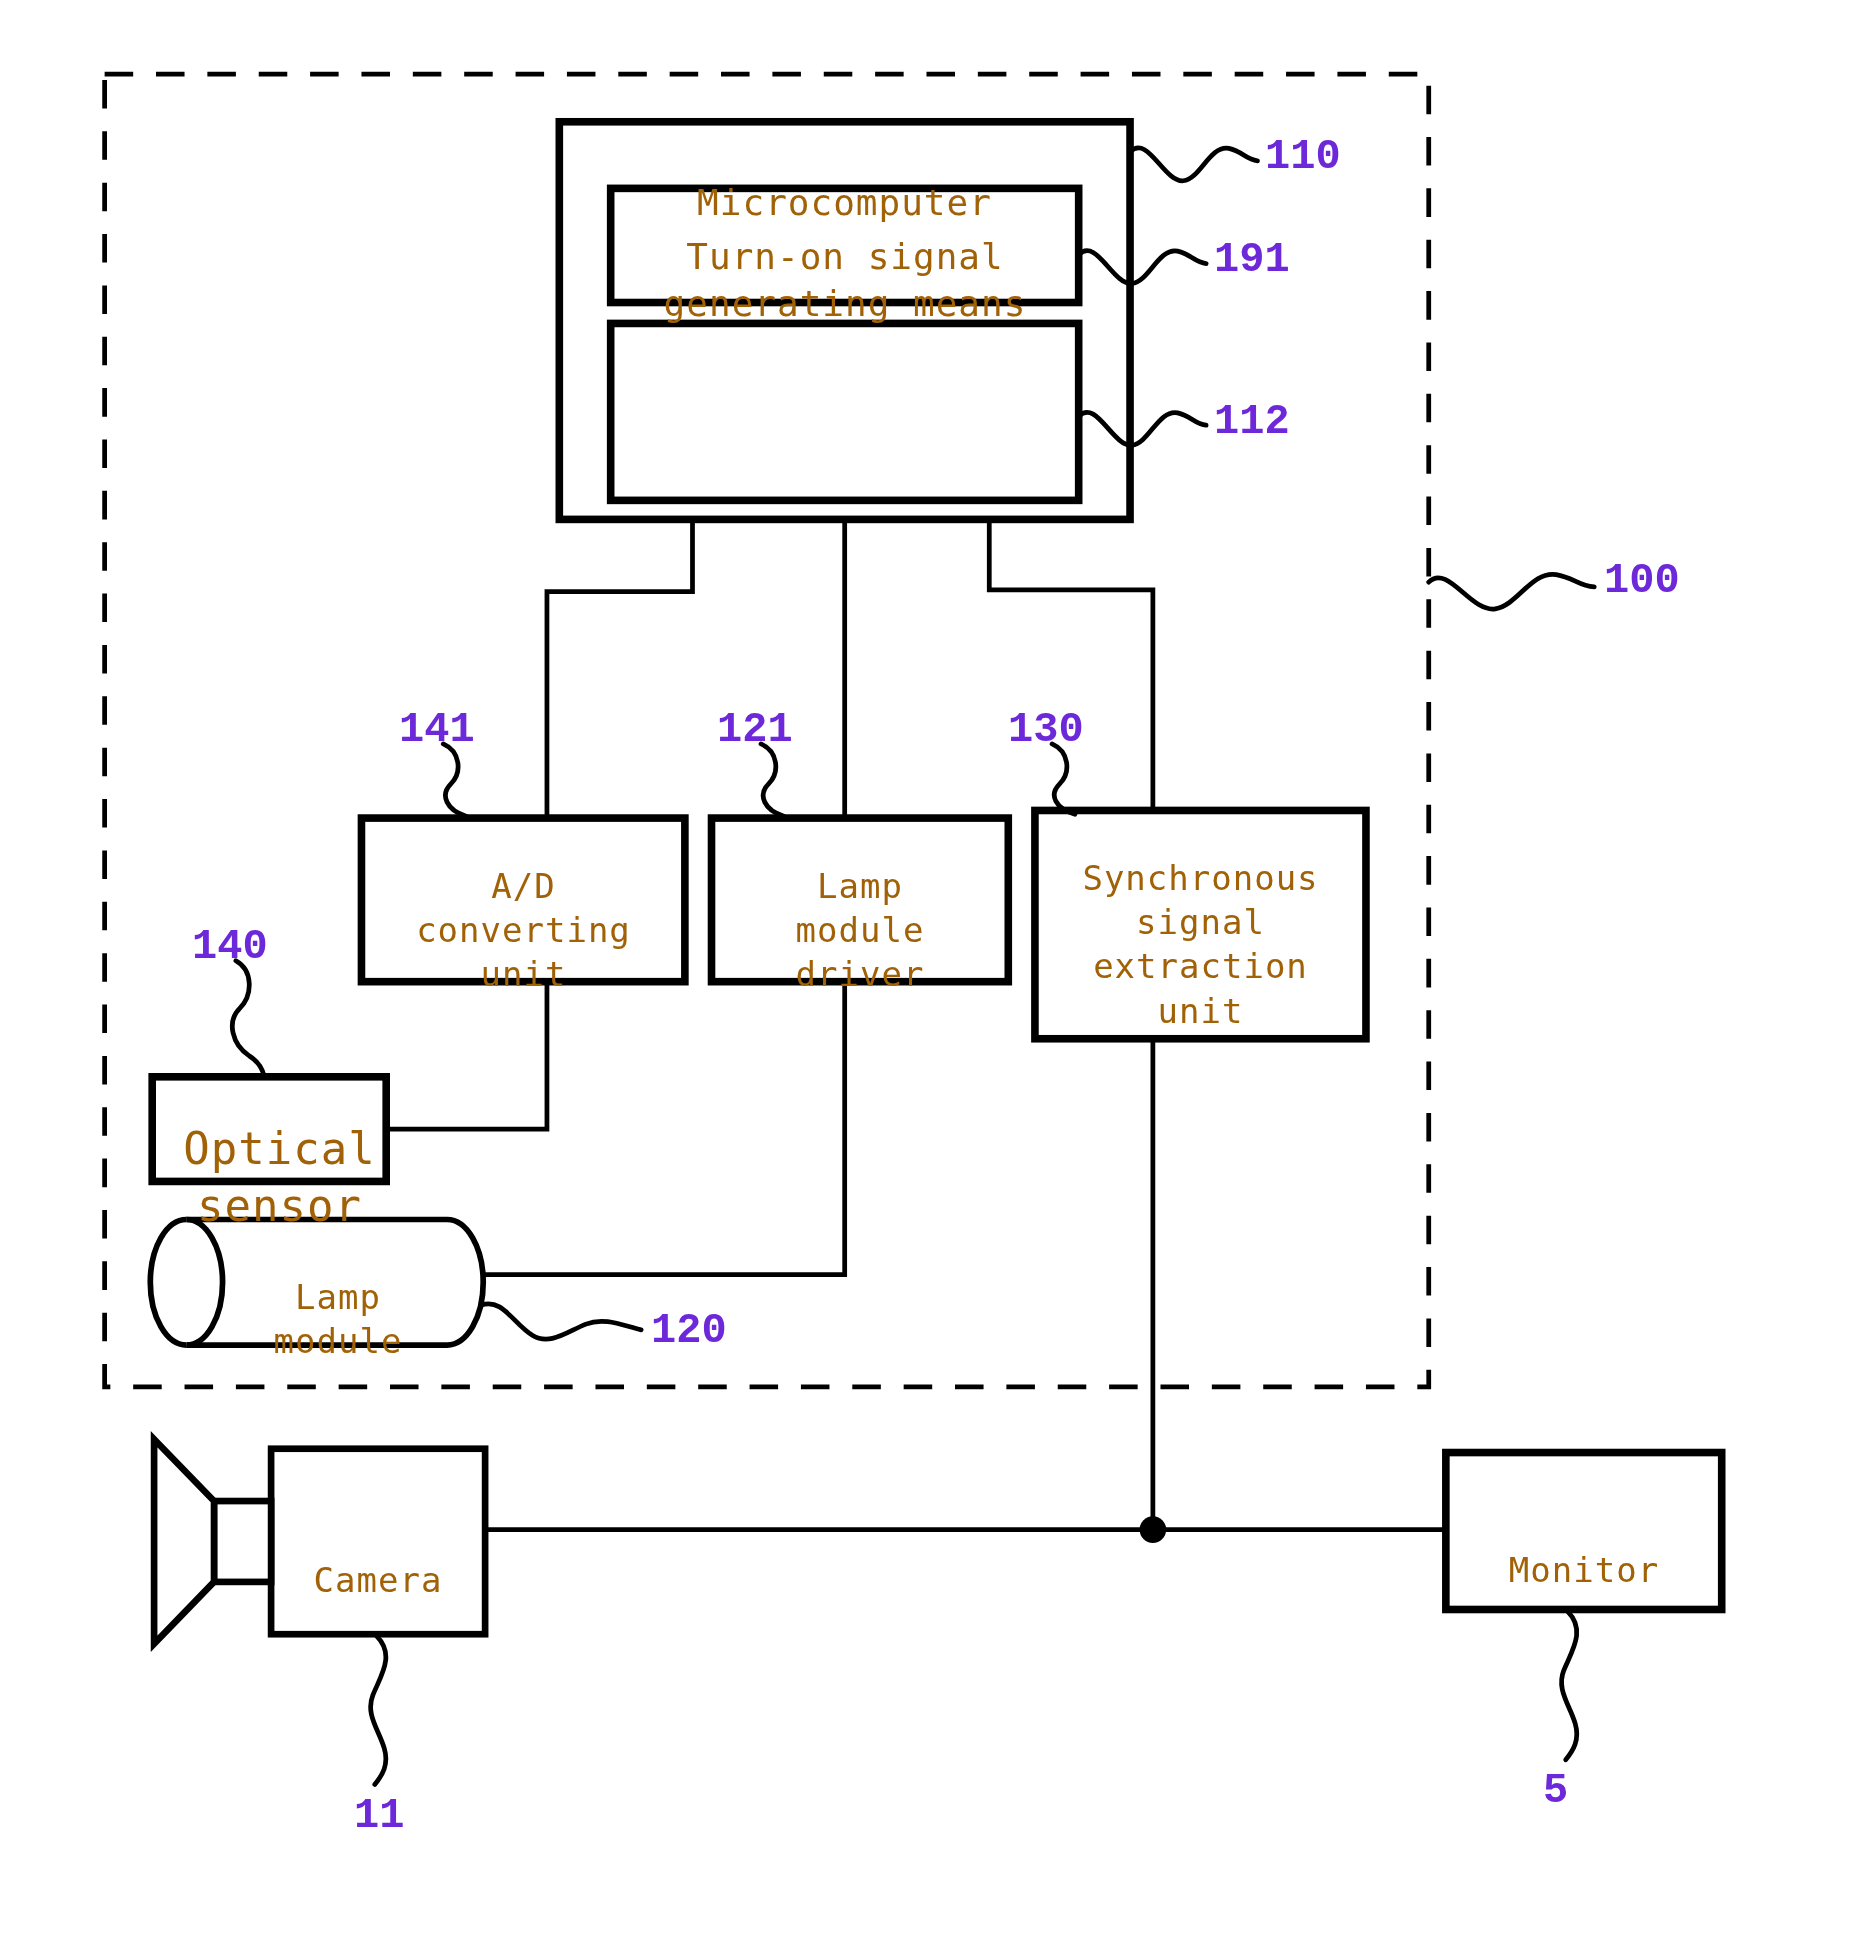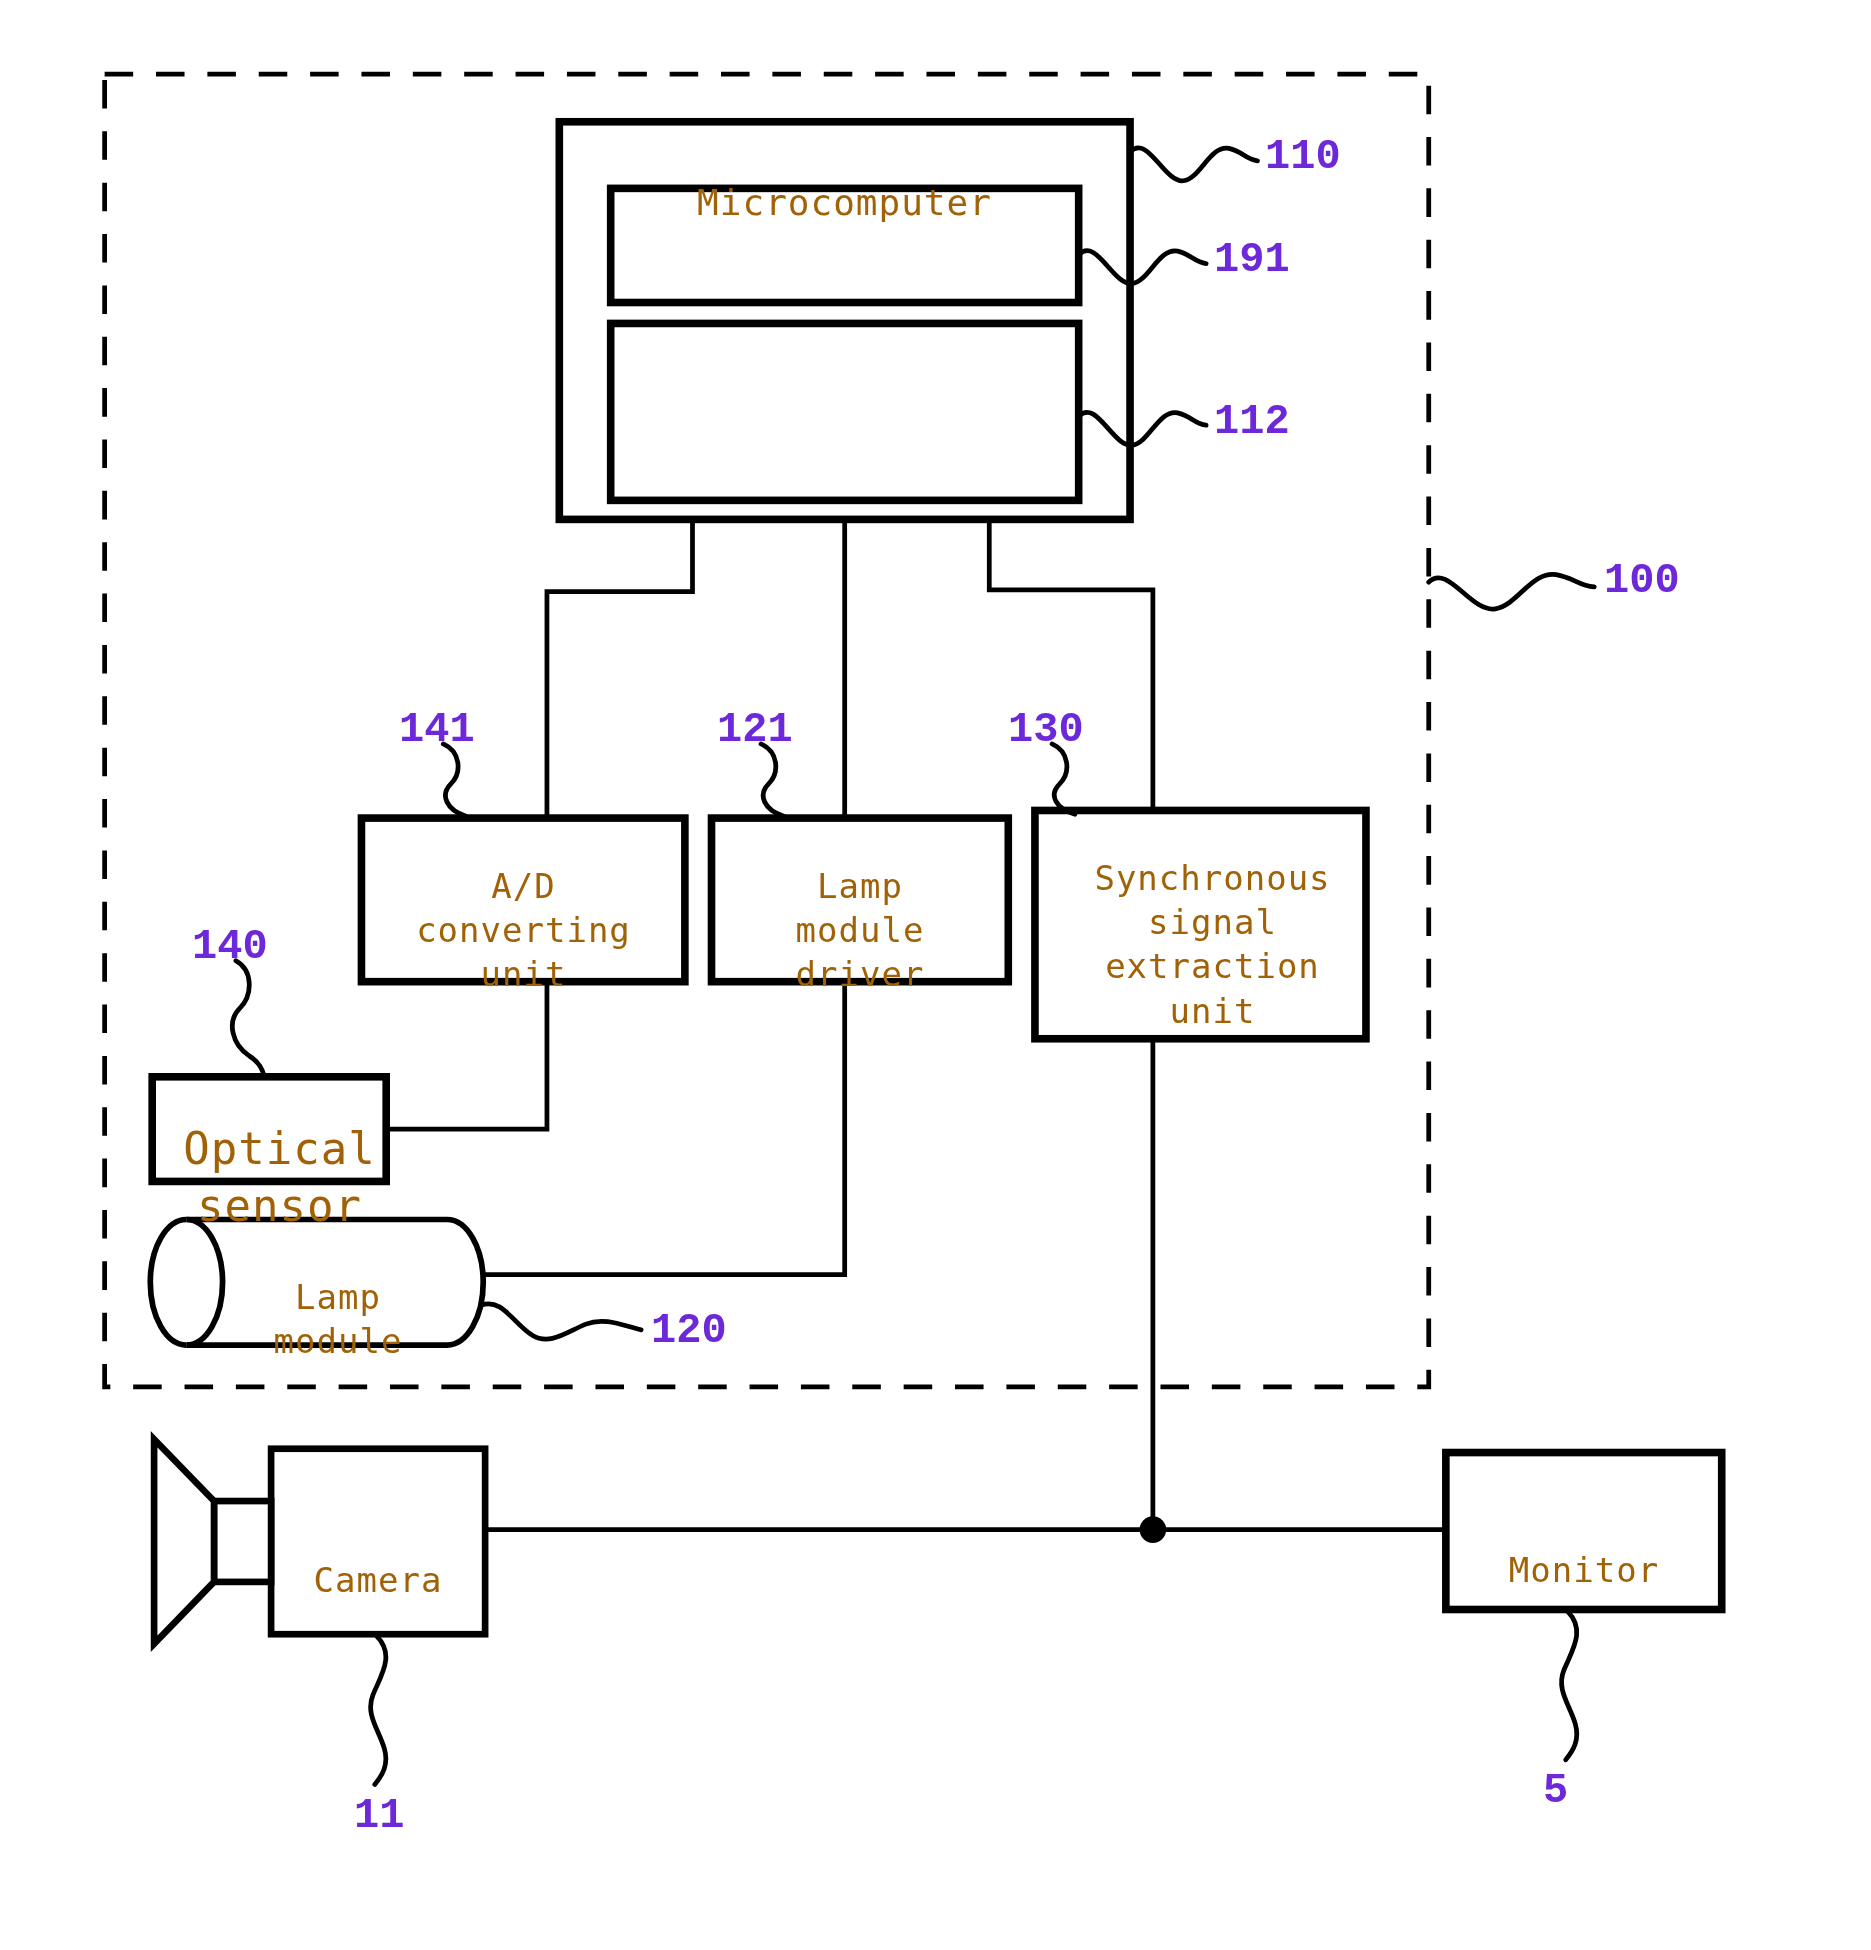--- a/index.html
+++ b/index.html
@@ -122,31 +122,33 @@
         <path d="M 396 1720 C 416 1740, 400 1762, 392 1782 C 384 1802, 398 1818, 404 1838 C 409 1855, 402 1866, 394 1876"></path>
 
         <path d="M 1648 1694 C 1668 1714, 1652 1736, 1644 1756 C 1636 1776, 1650 1792, 1656 1812 C 1661 1829, 1654 1840, 1646 1850"></path>
       </g>
 
     </g>
   </svg>
 
   <div class="blk-text" style="left:559px; top:140px; width:571px; font-size:36px;">Microcomputer</div>
 
+  <div class="blk-text" style="left:611px; top:194px; width:468px; font-size:36px;">Turn-on signal
+generating means</div>
 
 
   <div class="blk-text" style="left:354px; top:824px; width:339px; font-size:34px;">A/D
 converting
 unit</div>
 
   <div class="blk-text" style="left:708px; top:824px; width:304px; font-size:34px;">Lamp
 module
 driver</div>
 
-  <div class="blk-text" style="left:1031px; top:816px; width:339px; font-size:34px;padding-left:12px;">Synchronous
+  <div class="blk-text" style="left:1031px; top:816px; width:339px; font-size:34px;">Synchronous
 signal
 extraction
 unit</div>
 
   <div class="blk-text" style="left:155px; top:1080px; width:249px; font-size:44px;">Optical
 sensor</div>
 
   <div class="blk-text" style="left:200px; top:1235px; width:276px; font-size:34px;">Lamp
 module</div>
 

